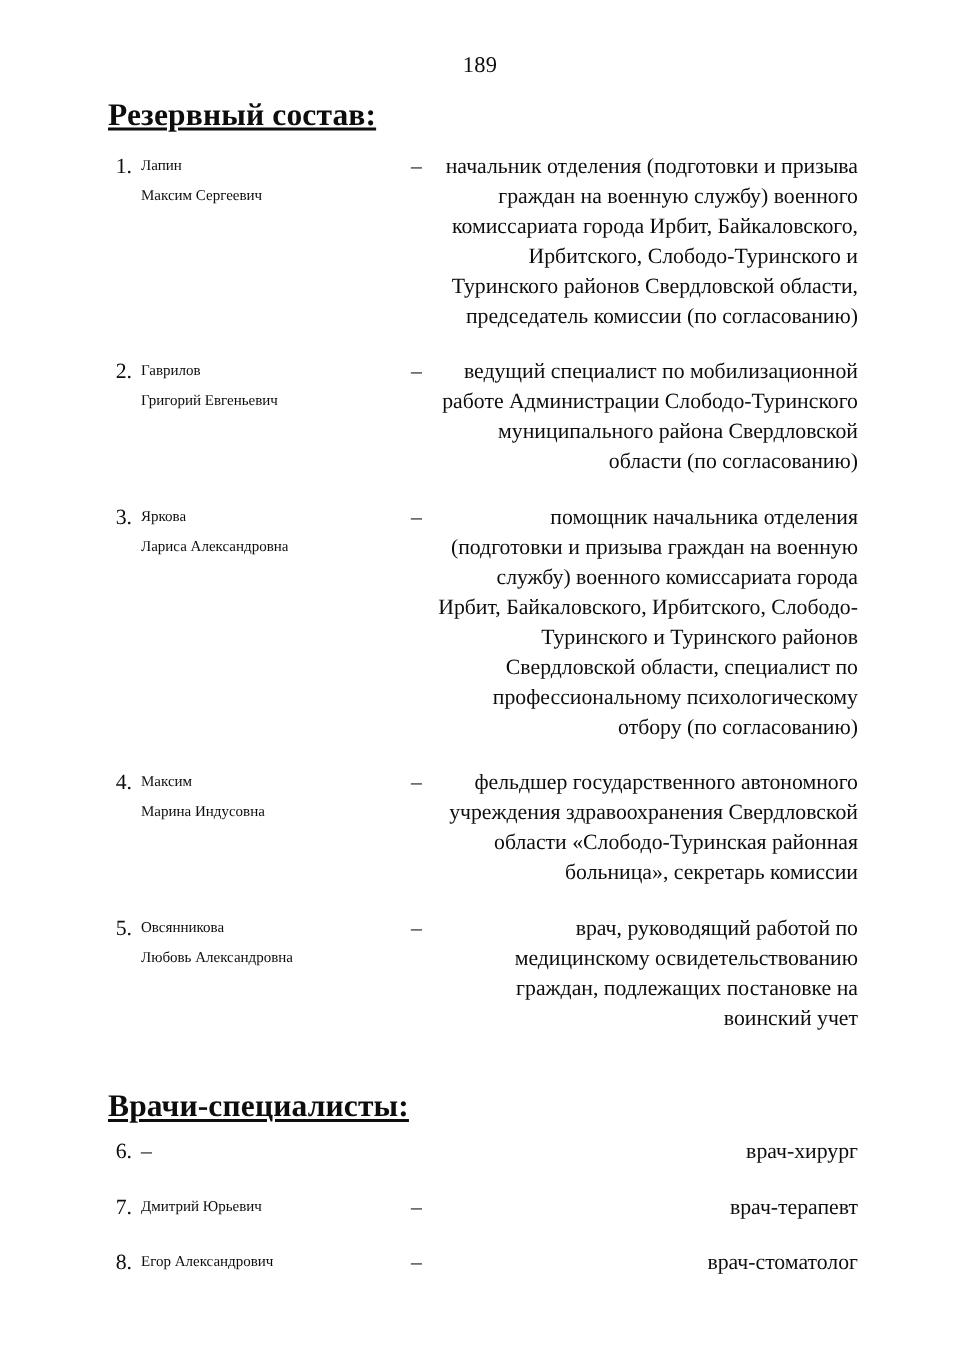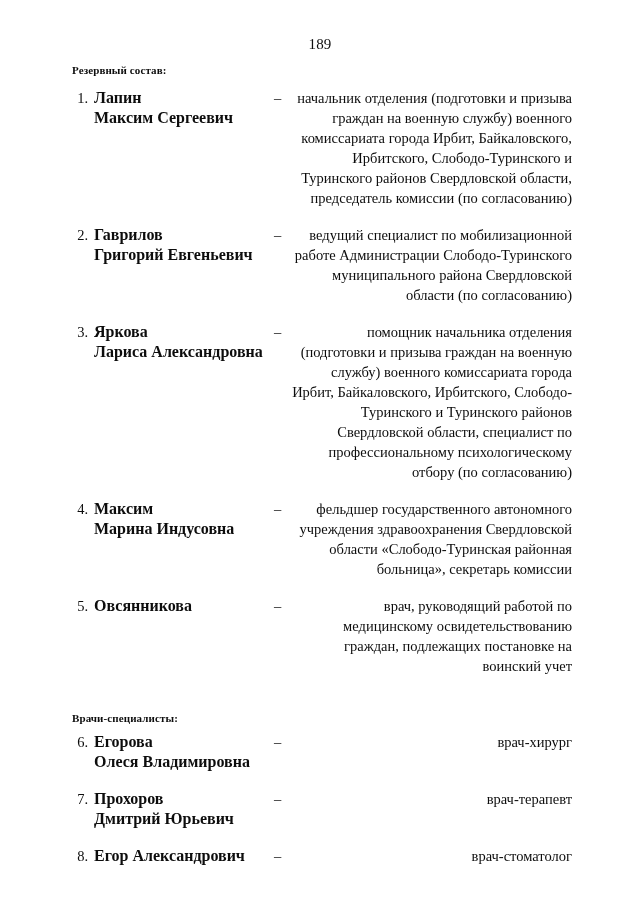--- a/index.html
+++ b/index.html
@@ -31,23 +31,24 @@
     letter-spacing: 0.2px;
   }
   .content {
     position: absolute;
     top: 58px;
     left: 72px;
     width: 500px;
   }
   .section-heading {
     font-weight: bold;
-    font-size: 11px;
+    font-size: 21px;
     margin: 6px 0 10px 0;
     letter-spacing: 0.1px;
+    text-decoration: underline;
   }
   .section-heading.second {
     margin-top: 36px;
     margin-bottom: 8px;
   }
   .entry {
     display: flex;
     align-items: flex-start;
     margin-bottom: 17px;
   }
@@ -56,23 +57,22 @@
     flex: 0 0 22px;
     font-size: 14.5px;
     line-height: 20px;
     text-align: right;
     padding-right: 6px;
     box-sizing: border-box;
   }
   .entry .name {
     width: 180px;
     flex: 0 0 180px;
-    font-size: 16px;
+    font-size: 10px;
     line-height: 20px;
-    font-weight: bold;
   }
   .entry .name .surname { display: block; }
   .entry .name .given { display: block; }
   .entry .dash {
     width: 18px;
     flex: 0 0 18px;
     font-size: 14.5px;
     line-height: 20px;
   }
   .entry .desc {
@@ -134,41 +134,37 @@
         <span class="given">Марина Индусовна</span>
       </div>
       <div class="dash">–</div>
       <div class="desc">фельдшер государственного автономного учреждения здравоохранения Свердловской области «Слободо-Туринская районная больница», секретарь комиссии</div>
     </div>
 
     <div class="entry compact">
       <div class="num">5.</div>
       <div class="name">
         <span class="surname">Овсянникова</span>
+        <span class="given">Любовь Александровна</span>
       </div>
       <div class="dash">–</div>
       <div class="desc">врач, руководящий работой по медицинскому освидетельствованию граждан, подлежащих постановке на воинский учет</div>
     </div>
 
     <div class="section-heading second">Врачи-специалисты:</div>
 
     <div class="entry">
       <div class="num">6.</div>
-      <div class="name">
-        <span class="surname">Егорова</span>
-        <span class="given">Олеся Владимировна</span>
-      </div>
       <div class="dash">–</div>
       <div class="desc">врач-хирург</div>
     </div>
 
     <div class="entry">
       <div class="num">7.</div>
       <div class="name">
-        <span class="surname">Прохоров</span>
         <span class="given">Дмитрий Юрьевич</span>
       </div>
       <div class="dash">–</div>
       <div class="desc">врач-терапевт</div>
     </div>
 
     <div class="entry">
       <div class="num">8.</div>
       <div class="name">
         <span class="given">Егор Александрович</span>

